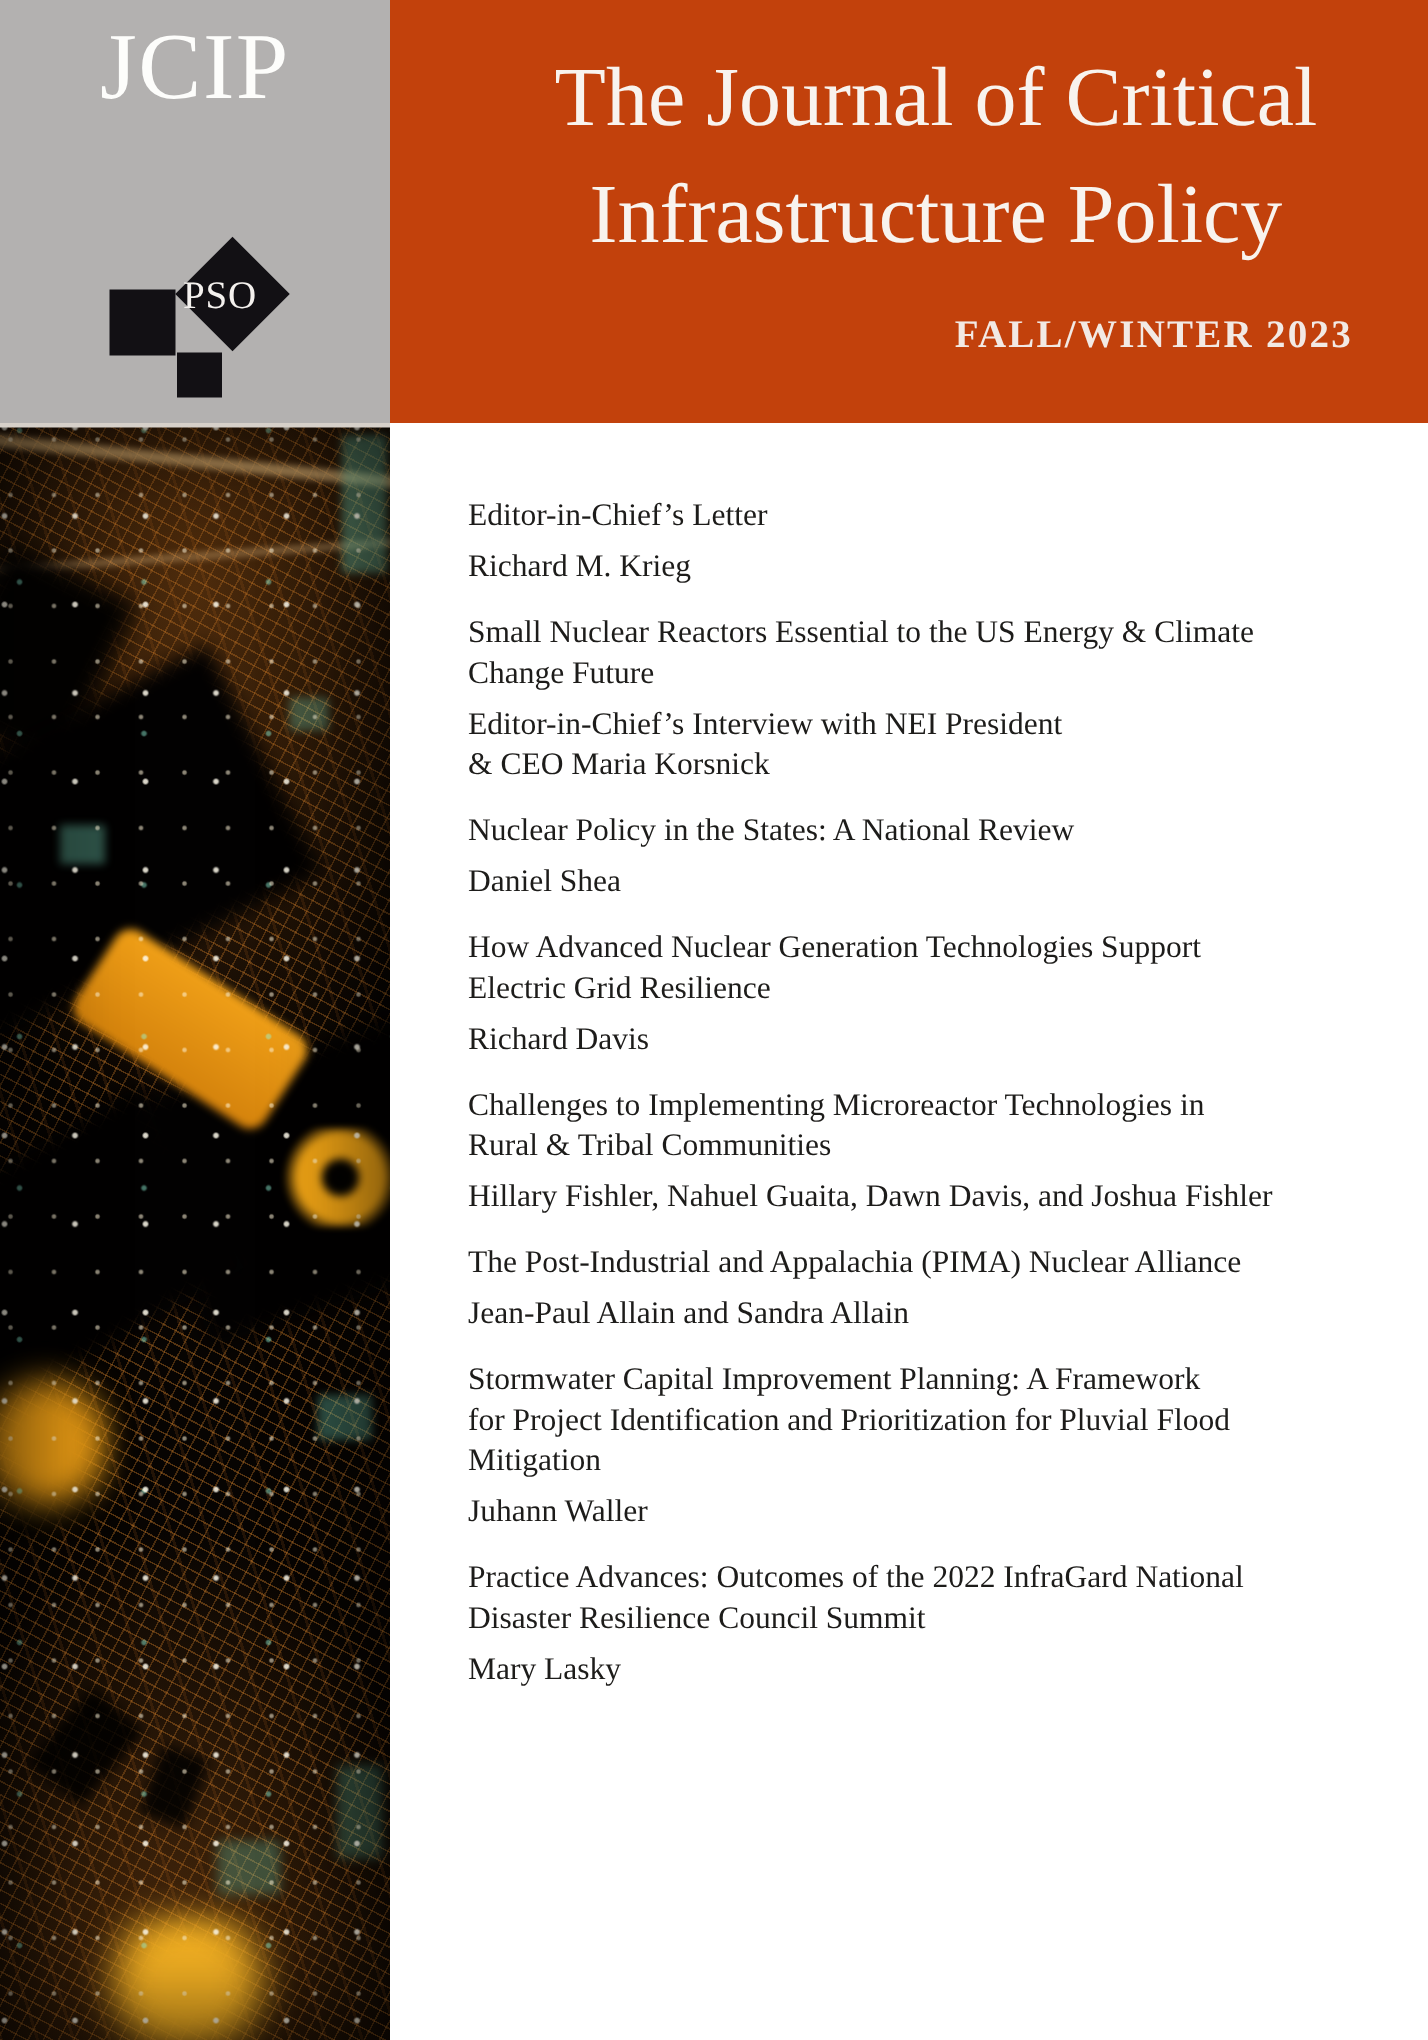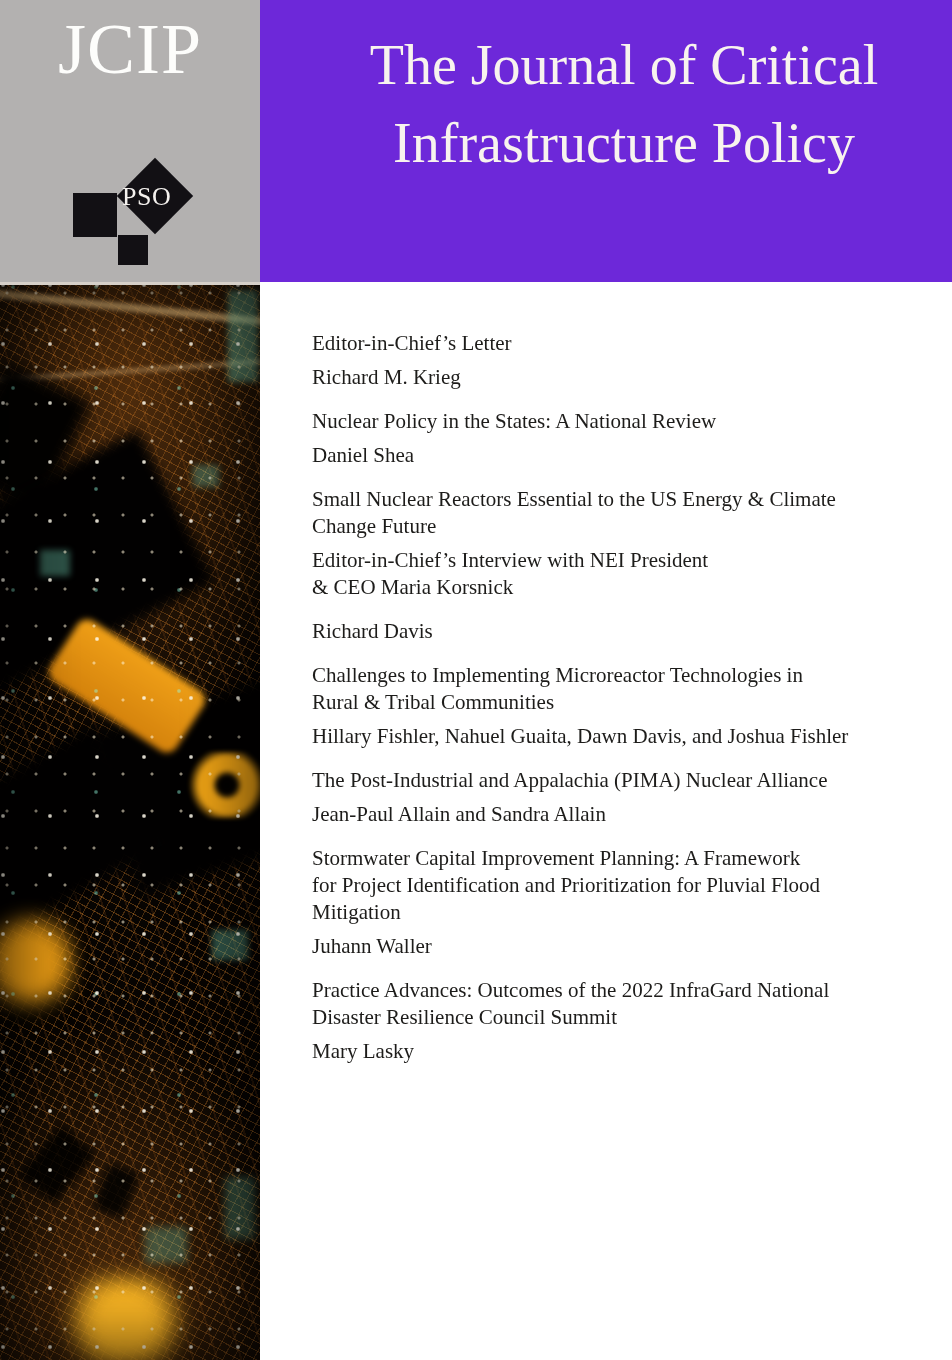--- a/index.html
+++ b/index.html
@@ -5,31 +5,31 @@
   html,body{margin:0;padding:0;background:#777;}
   .page{
     position:relative;width:952px;height:1360px;margin:0 auto;
     background:#ffffff;overflow:hidden;
     font-family:"Liberation Serif","DejaVu Serif",serif;
   }
   
   .panel-gray{position:absolute;left:0;top:0;width:260px;height:282px;background:#b3b1b0;}
   .acronym{
     position:absolute;left:0;top:10px;width:100%;text-align:center;
-    font-size:72px;line-height:1.1;color:#fdfdfb;letter-spacing:1px;
+    font-size:63px;line-height:1.1;color:#fdfdfb;letter-spacing:1px;
   }
   .logo{position:absolute;left:0;top:0;width:260px;height:282px;}
   .logo .sq-left{position:absolute;left:73px;top:193px;width:44px;height:44px;background:#121014;}
   .logo .diamond{position:absolute;left:128px;top:169px;width:54px;height:54px;background:#121014;transform:rotate(45deg);}
   .logo .sq-small{position:absolute;left:118px;top:235px;width:30px;height:30px;background:#121014;}
   .logo .pso-text{
     position:absolute;left:122px;top:182px;width:64px;
     font-size:26px;color:#f4f1ee;letter-spacing:.5px;z-index:2;
   }
-  .panel-red{position:absolute;left:260px;top:0;width:692px;height:282px;background:#6d28d9;}
+  .panel-red{position:absolute;left:260px;top:0;width:692px;height:282px;background:#c2410c;}
   .journal-title{
     position:absolute;left:0;top:26px;width:100%;padding-left:36px;box-sizing:border-box;
     text-align:center;color:#f8f3ee;font-size:56px;line-height:78px;
   }
   .issue{
     position:absolute;right:50px;top:208px;color:#f2e9e4;
     font-size:26px;font-weight:bold;letter-spacing:1.5px;
   }
   
   .photo{
@@ -109,20 +109,21 @@
       <div class="sq-small"></div>
       <div class="pso-text">PSO</div>
     </div>
   </div>
 
   <div class="panel-red">
     <div class="journal-title">
       <div>The Journal of Critical</div>
       <div>Infrastructure Policy</div>
     </div>
+    <div class="issue">FALL/WINTER 2023</div>
   </div>
 
   <div class="photo">
     <div class="ph-grid"></div>
     <div class="ph-tint"></div>
     <div class="ph-artery1"></div>
     <div class="ph-artery2"></div>
     <div class="ph-water1"></div>
     <div class="ph-water2"></div>
     <div class="ph-water3"></div>
@@ -146,32 +147,34 @@
   </div>
 
   <div class="toc">
 
     <div class="toc-entry">
       <div class="toc-title">Editor-in-Chief’s Letter</div>
       <div class="toc-authors">Richard M. Krieg</div>
     </div>
 
     <div class="toc-entry">
-      <div class="toc-title">Nuclear Policy in the States: A National Review</div>
-      <div class="toc-authors">Daniel Shea</div>
-    </div>
-
-    <div class="toc-entry">
       <div class="toc-title">Small Nuclear Reactors Essential to the US Energy &amp; Climate
 Change Future</div>
       <div class="toc-authors">Editor-in-Chief’s Interview with NEI President
 &amp; CEO Maria Korsnick</div>
     </div>
 
     <div class="toc-entry">
+      <div class="toc-title">Nuclear Policy in the States: A National Review</div>
+      <div class="toc-authors">Daniel Shea</div>
+    </div>
+
+    <div class="toc-entry">
+      <div class="toc-title">How Advanced Nuclear Generation Technologies Support
+Electric Grid Resilience</div>
       <div class="toc-authors">Richard Davis</div>
     </div>
 
 
     <div class="toc-entry">
       <div class="toc-title">Challenges to Implementing Microreactor Technologies in
 Rural &amp; Tribal Communities</div>
       <div class="toc-authors">Hillary Fishler, Nahuel Guaita, Dawn Davis, and Joshua Fishler</div>
     </div>
 

